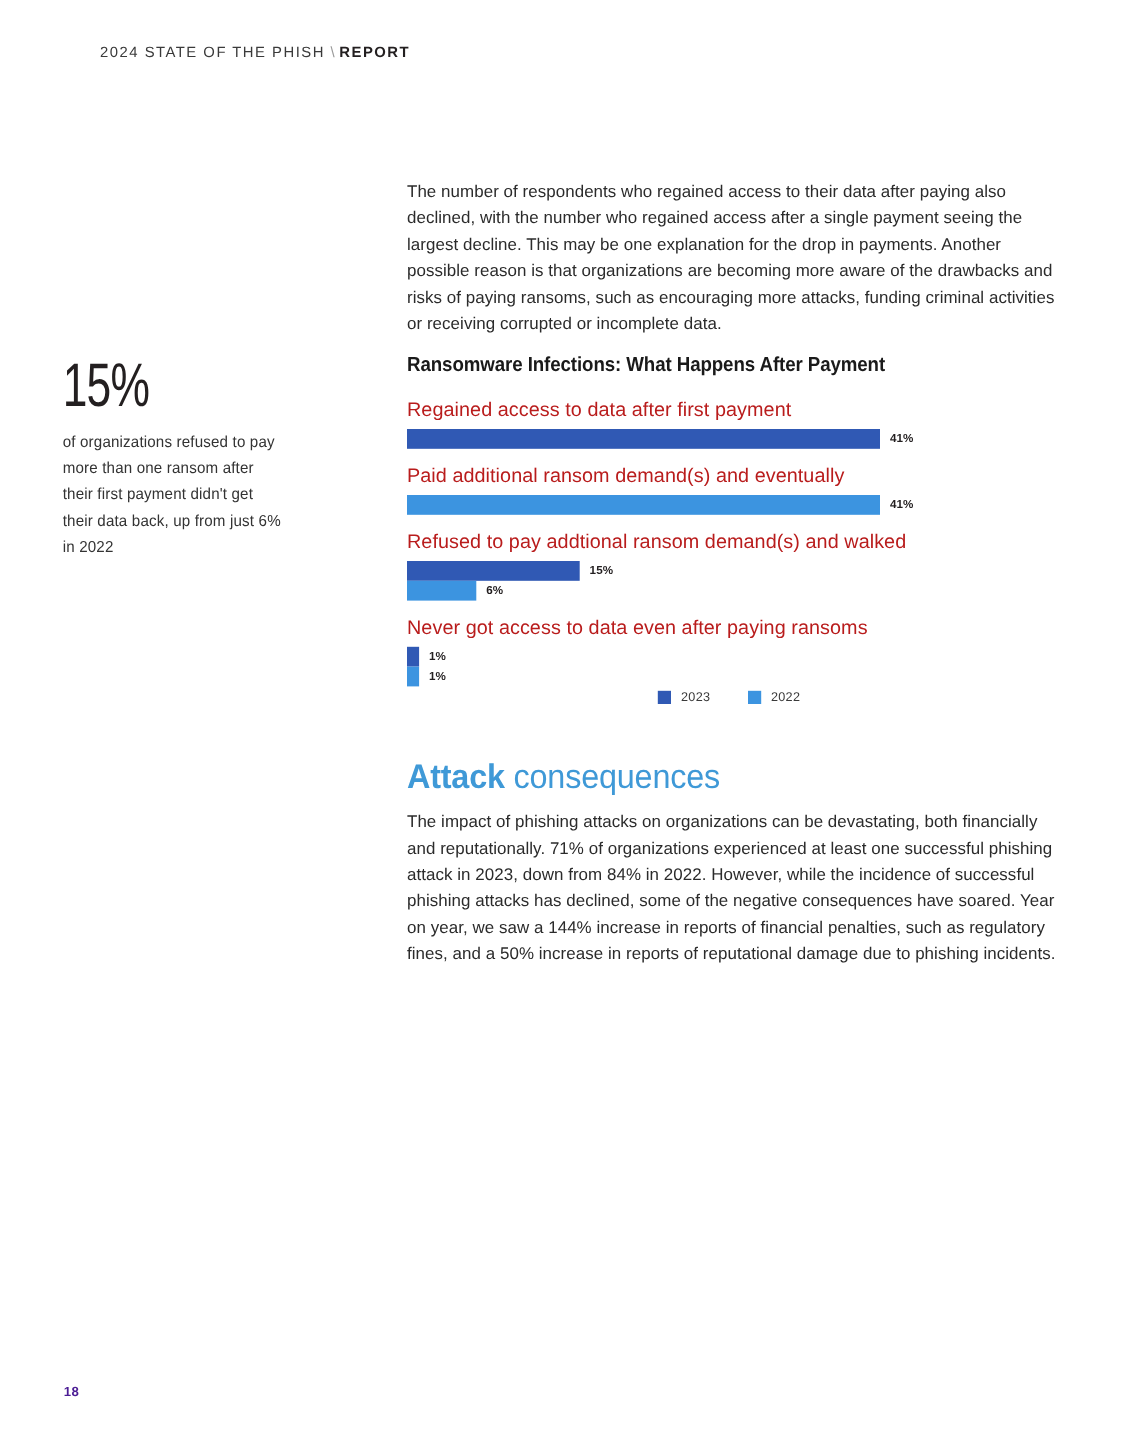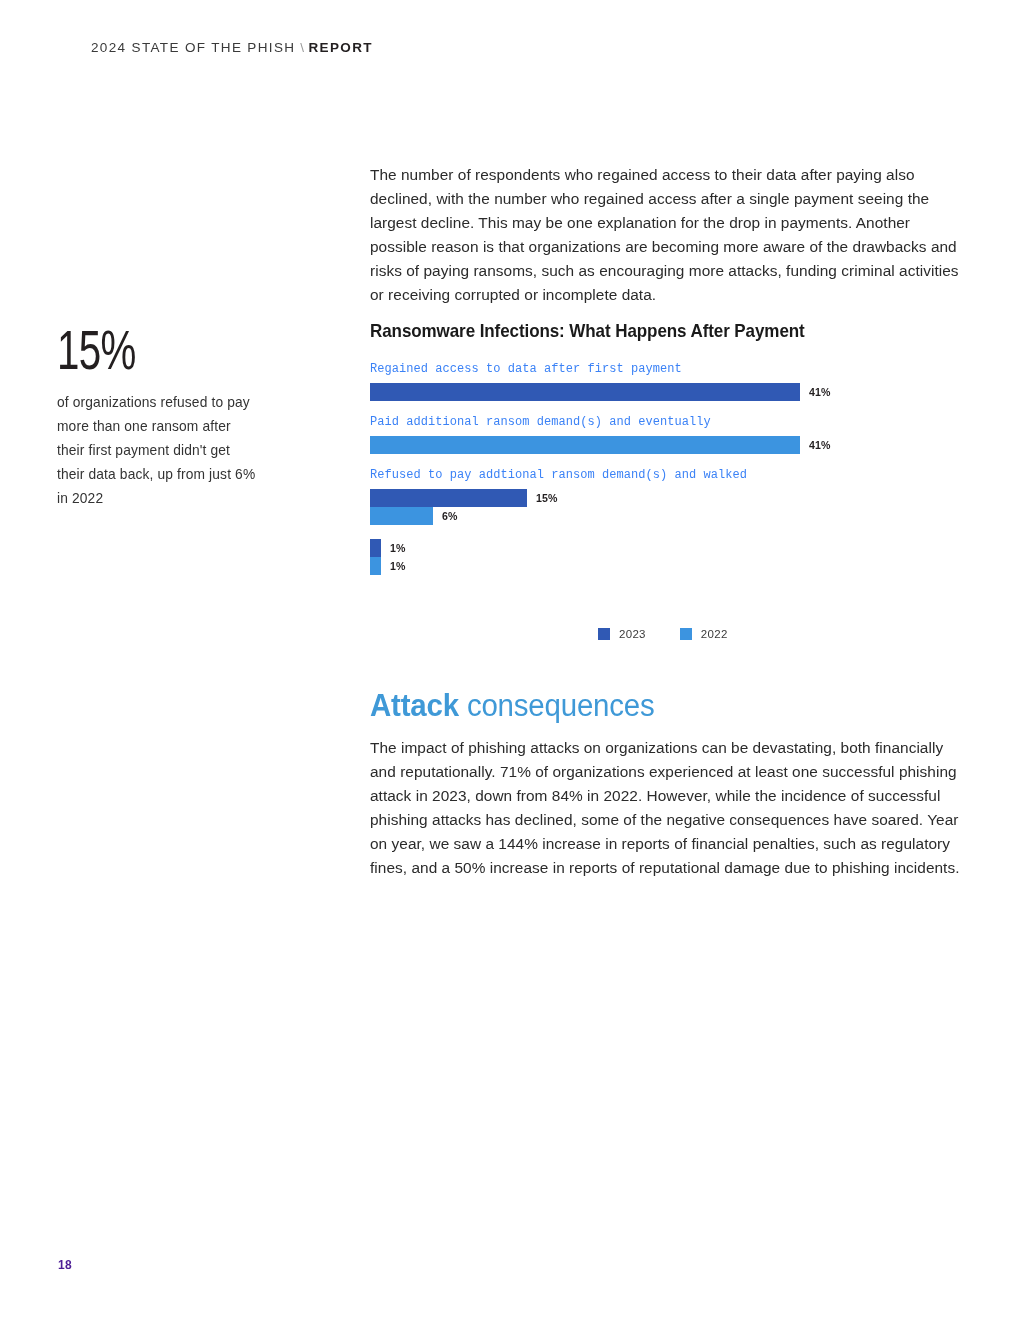--- a/index.html
+++ b/index.html
@@ -91,26 +91,25 @@
     font-weight: bold;
     color: #1a1a1a;
     letter-spacing: -0.1px;
     transform: scaleX(0.92);
     transform-origin: left center;
     white-space: nowrap;
     margin-bottom: 20px;
   }
   .bar-group { margin-bottom: 14px; position: relative; }
   .group-label {
-    font-size: 12px;
-    color: #3b82f6;
+    font-size: 18px;
+    color: #b91c1c;
     letter-spacing: 0.05px;
     margin-bottom: 7px;
     white-space: nowrap;
-    font-family: Liberation Mono, monospace;
   }
   .bar-row {
     position: relative;
     height: 18px;
     display: flex;
     align-items: center;
   }
   .bar-row + .bar-row { margin-top: 0px; }
   .bar-fill {
     height: 18px;
@@ -215,20 +214,21 @@
         <span class="bar-fill s2023" style="width:157px"></span>
         <span class="bar-value">15%</span>
       </div>
       <div class="bar-row">
         <span class="bar-fill s2022" style="width:63px"></span>
         <span class="bar-value">6%</span>
       </div>
     </div>
 
     <div class="bar-group">
+      <div class="group-label">Never got access to data even after paying ransoms</div>
       <div class="bar-row">
         <span class="bar-fill s2023" style="width:11px"></span>
         <span class="bar-value">1%</span>
       </div>
       <div class="bar-row">
         <span class="bar-fill s2022" style="width:11px"></span>
         <span class="bar-value">1%</span>
       </div>
     </div>
 

